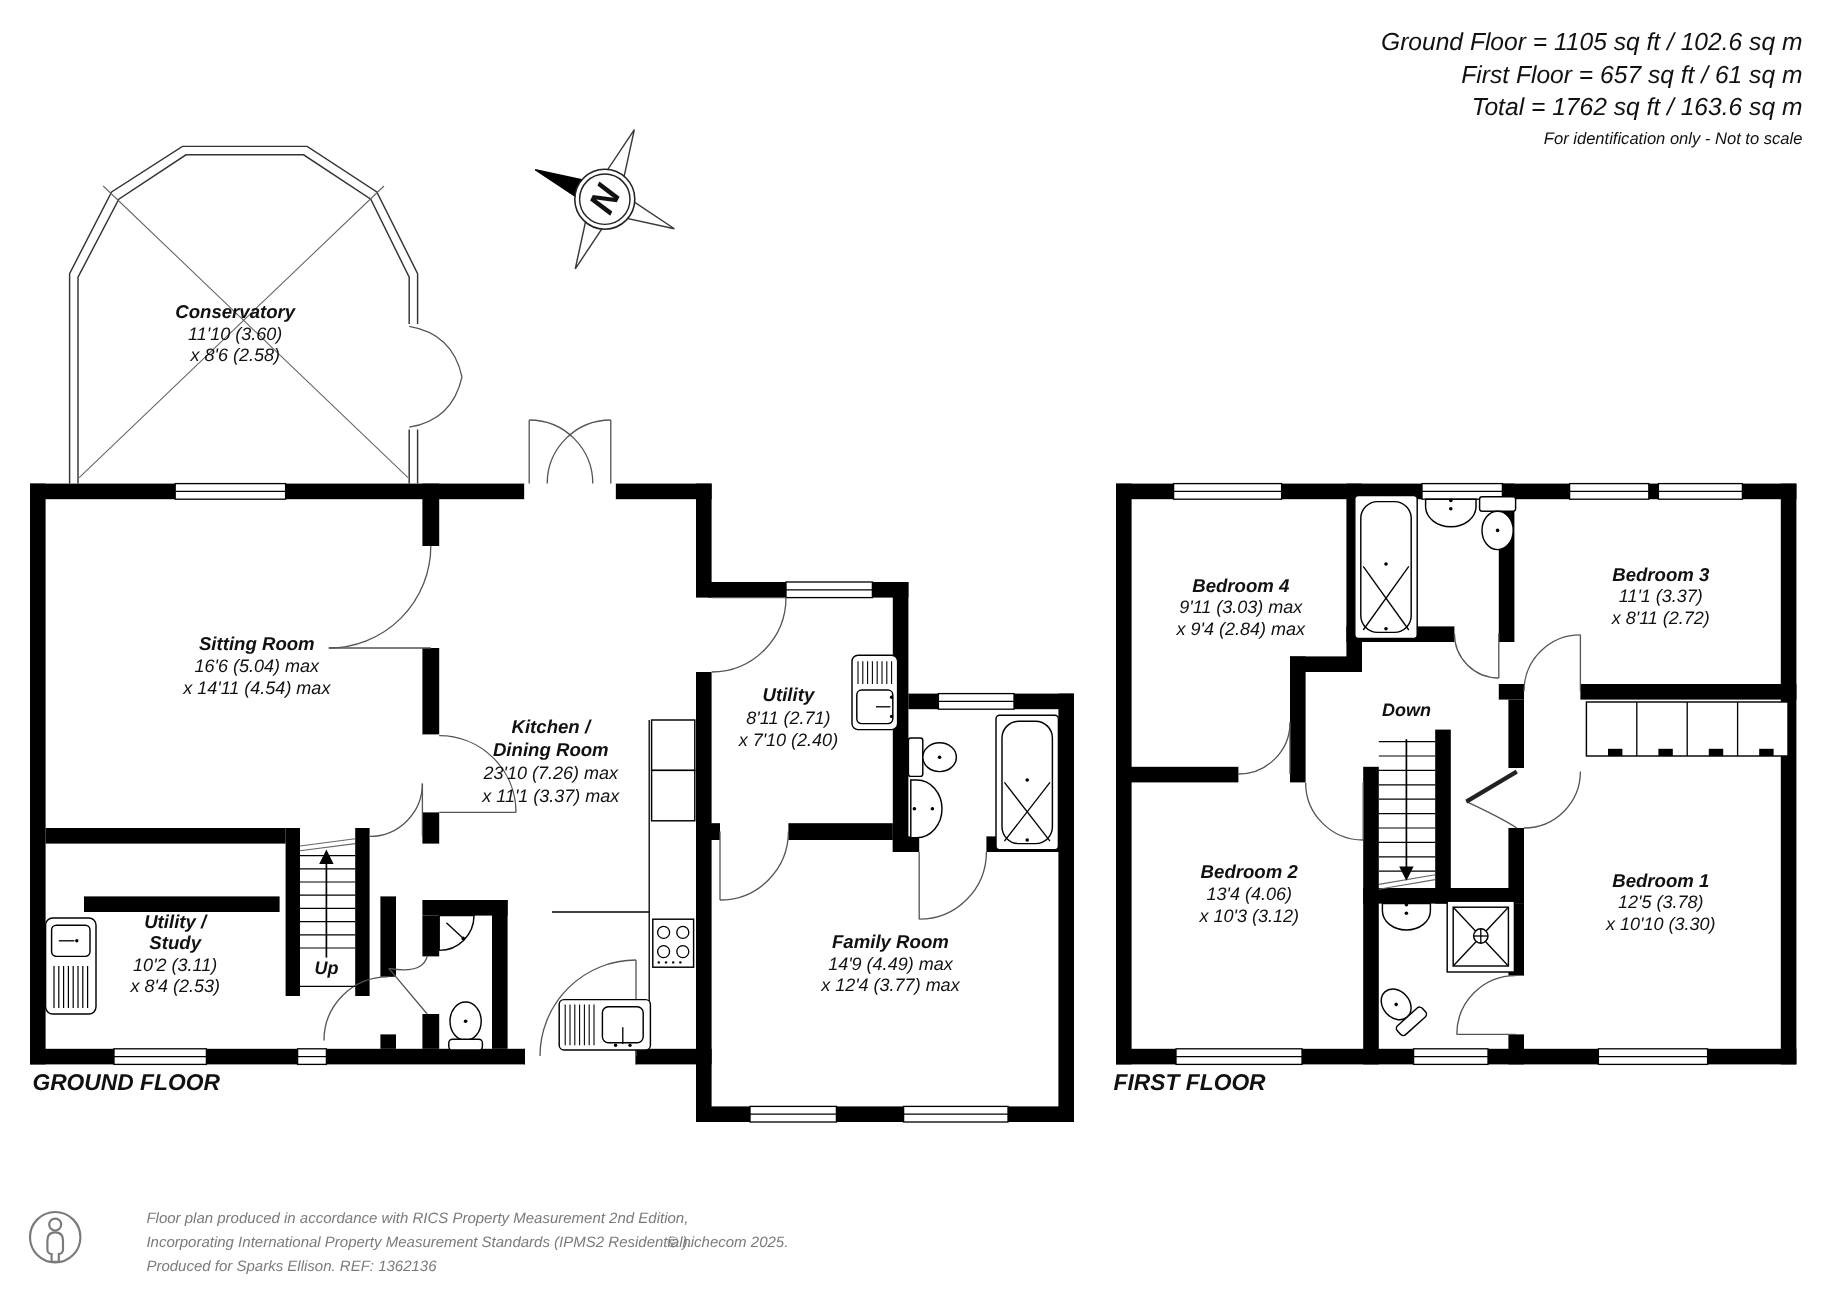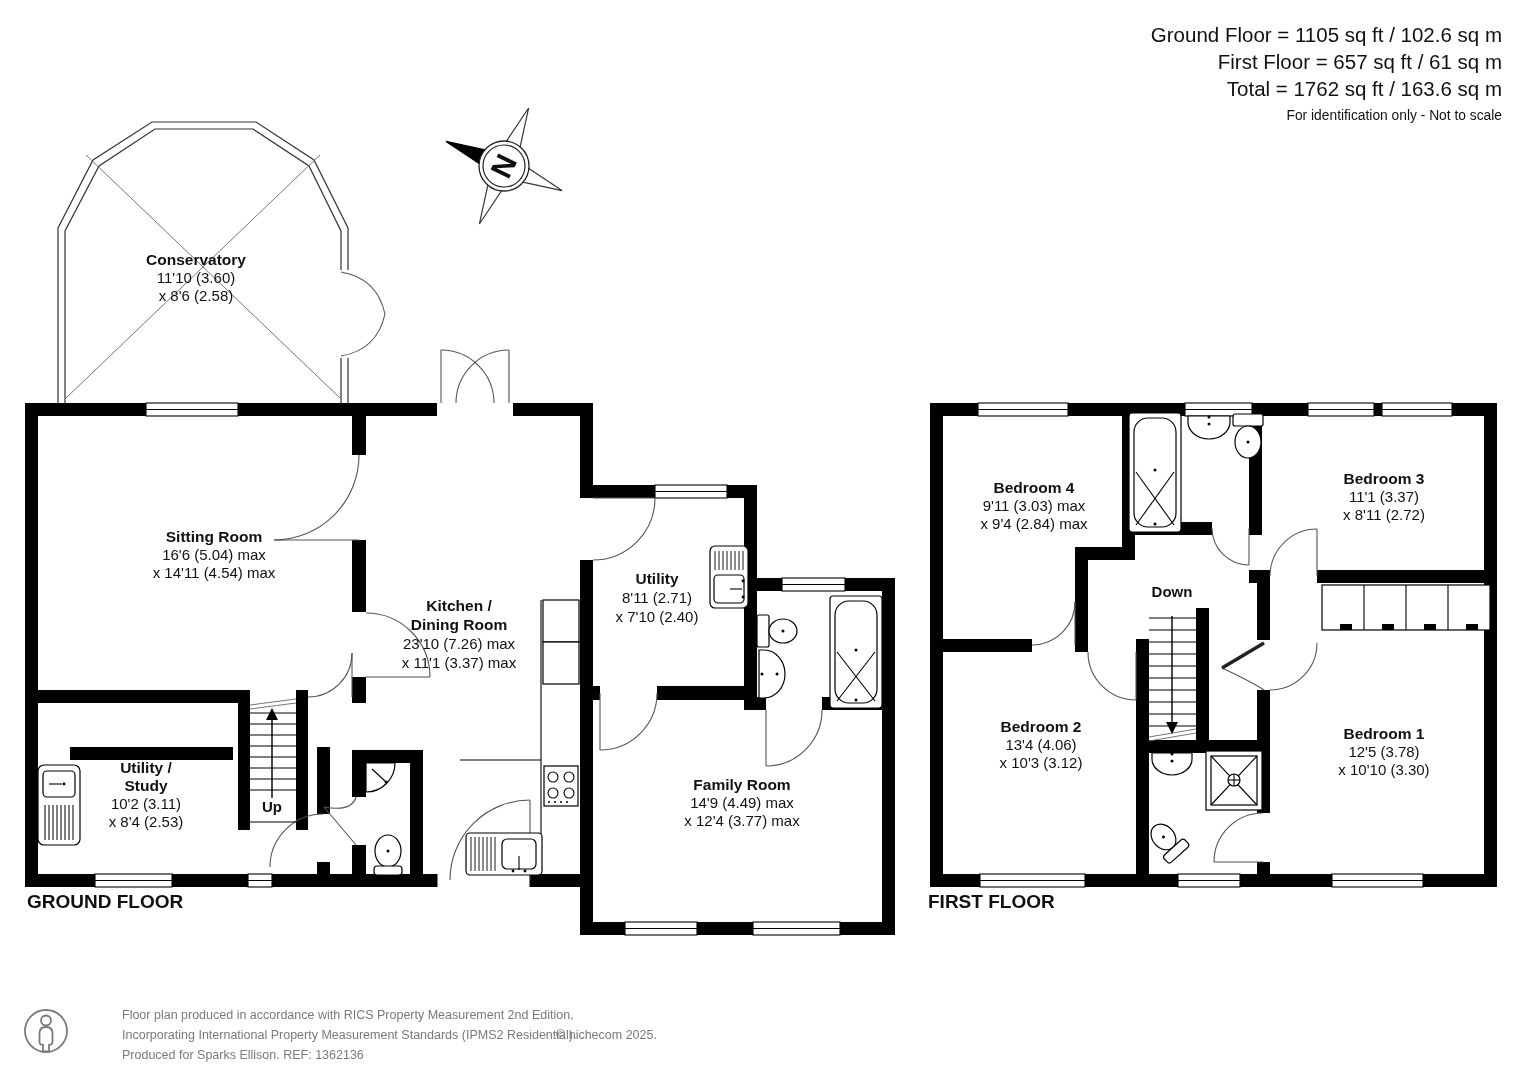--- a/index.html
+++ b/index.html
@@ -1,17 +1,17 @@
 <!DOCTYPE html>
 <html><head>
 <meta charset="utf-8">
 <style>
   html,body{margin:0;padding:0;background:#fff;}
   body{font-family:"Liberation Sans", sans-serif;}
-  #stage{position:relative;width:1527px;height:1080px;background:#ffffff;overflow:hidden;}
+  #stage{position:relative;width:1527px;height:1080px;background:#ffffff;overflow:hidden;font-style:italic;}
   svg{position:absolute;left:0;top:0;}
   svg text{fill:#111;}
   .wall{fill:#000;stroke:none;}
   .thin{fill:none;stroke:#000;stroke-width:1.1;}
   .door{fill:none;stroke:#555;stroke-width:1.1;}
   .fix{fill:#fff;stroke:#000;stroke-width:1.2;}
   .winrect{fill:#fff;stroke:#000;stroke-width:1.1;}
   .winline{stroke:#000;stroke-width:1;}
   .glass{fill:none;stroke:#333;stroke-width:1.2;}
   .diag{stroke:#666;stroke-width:0.9;}

